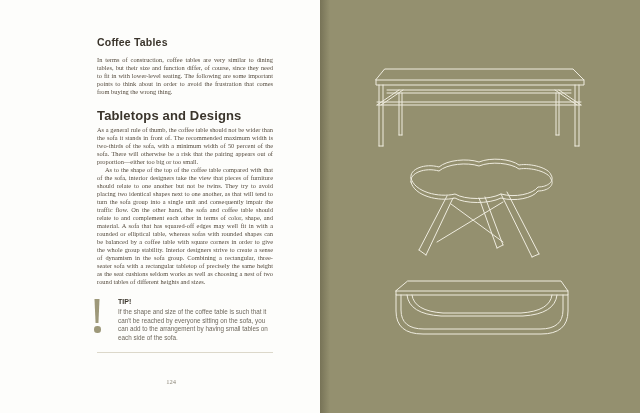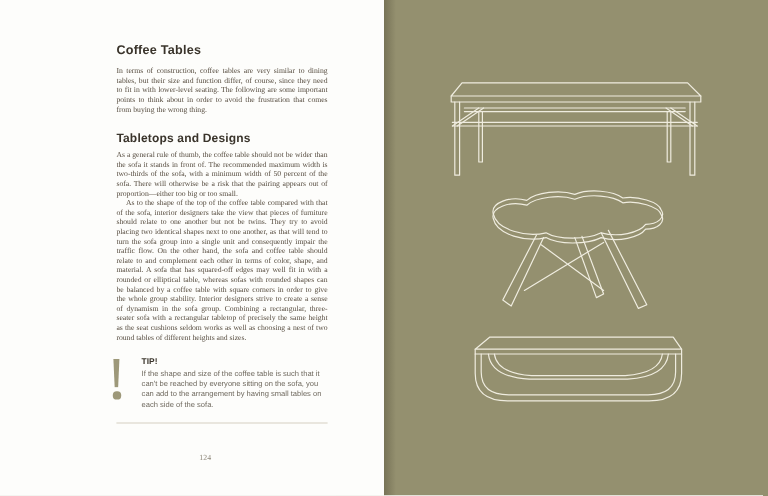--- a/index.html
+++ b/index.html
@@ -21,21 +21,21 @@
     font-family:"Liberation Sans", sans-serif; font-weight:bold;
     font-size:10.5px; line-height:12px; letter-spacing:.2px; color:#3a342b;
   }
   .intro {
     margin:0 0 15px 0; font-size:6.4px; line-height:8px;
     text-align:justify; text-align-last:left;
   }
   .section-heading {
     margin:0 0 5px 0;
     font-family:"Liberation Sans", sans-serif; font-weight:bold;
-    font-size:10px; line-height:10px; letter-spacing:.15px; color:#3a342b;
+    font-size:13px; line-height:10px; letter-spacing:.15px; color:#3a342b;
   }
   .body-para {
     margin:0; font-size:6.4px; line-height:8px;
     text-align:justify; text-align-last:left;
   }
   .body-para.indent { text-indent:8px; }
 
   .tip { display:flex; margin-top:11px; margin-left:-4px; }
   .tip-icon-col { flex:none; width:25px; padding-top:2px; }
   .excl-bar {

